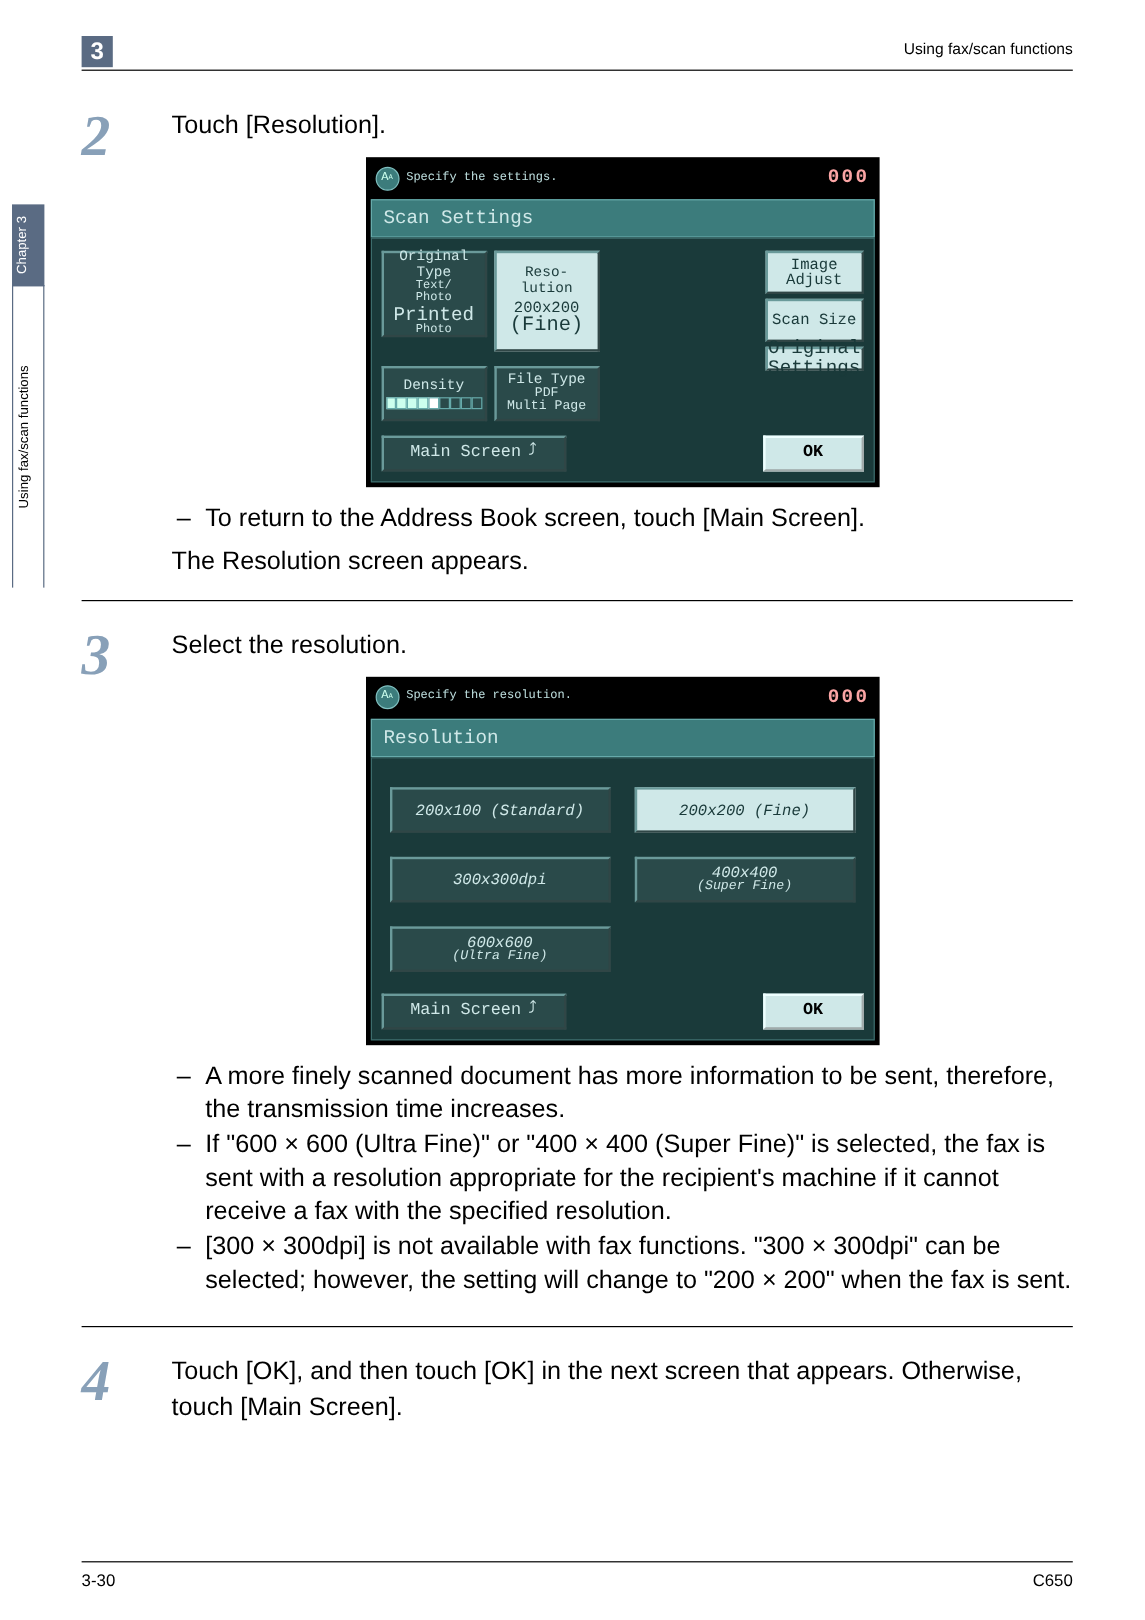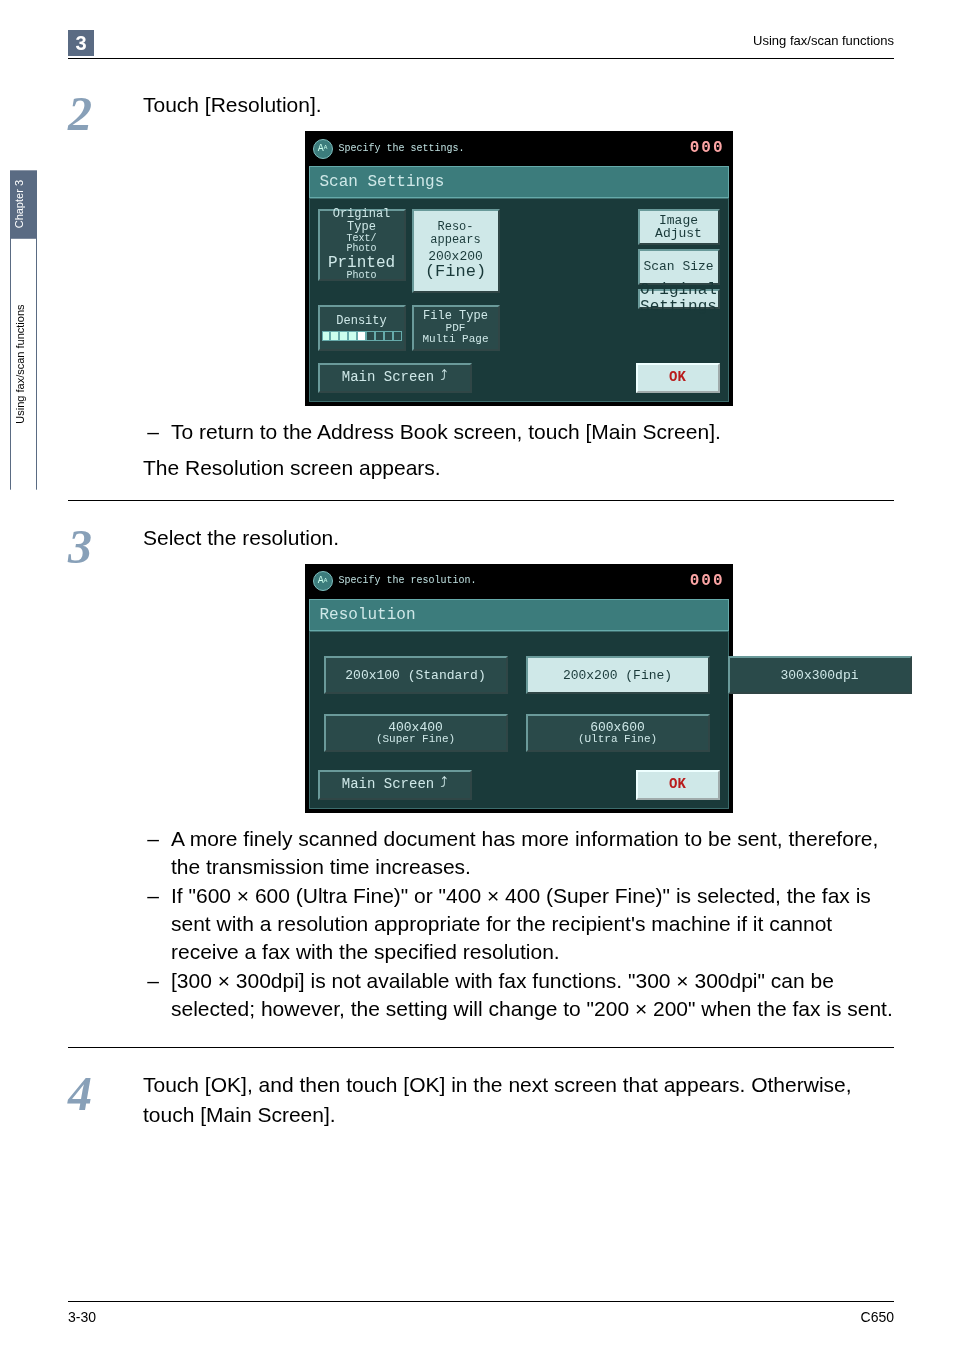--- a/index.html
+++ b/index.html
@@ -139,33 +139,33 @@
     line-height:1.05;
     padding:2px;
     box-sizing:border-box;
   }
   .btn3d.sel {
     background:#cfe8e8; color:#1a3a3a;
   }
   .dev .col { display:flex; flex-direction:column; gap:6px; }
   .dev .footer { display:flex; justify-content:space-between; margin-top:12px;}
   .dev .footbtn { background:#2a4a4a; border:2px outset #6a9a9a; color:#cfe8e8; width:150px; height:26px; display:flex; align-items:center; justify-content:center; font-size:14px; gap:6px;}
-  .dev .okbtn  { background:#cfe8e8; color:#b91c1c; border:2px outset #eff; width:80px; height:26px; display:flex; align-items:center; justify-content:center; font-size:14px; font-weight:bold;}
+  .dev .okbtn  { background:#cfe8e8; color:#000000; border:2px outset #eff; width:80px; height:26px; display:flex; align-items:center; justify-content:center; font-size:14px; font-weight:bold;}
   .dev .density-bar {
     width:80px;height:10px;display:flex;
   }
   .dev .density-bar span{flex:1;border:1px solid #6aa;}
   .dev .density-bar span.on{background:#cfe;}
   .dev2 .resbtn {
     background:#2a4a4a;border:2px outset #6a9a9a;color:#cfe8e8;
     width:180px;height:34px;display:flex;flex-direction:column;align-items:center;justify-content:center;
     font-size:13px;line-height:1;
   }
   .dev2 .resbtn.sel{background:#cfe8e8;color:#1a3a3a;}
-  .dev2 .grid{display:grid;grid-template-columns:1fr 1fr 1fr;gap:20px 18px;justify-items:center;padding:14px 6px 6px 6px;}
+  .dev2 .grid{display:grid;grid-template-columns:1fr 1fr;gap:20px 18px;justify-items:center;padding:14px 6px 6px 6px;font-style:italic;}
   .sub-note { padding-left: 0; margin: 6px 0 6px 0;}
   .sub-note .dash-line{display:flex;gap:12px;font-size:21px;line-height:1.35;}
   .sub-note .dash{flex:0 0 16px;text-align:right;}
   hr.sep{border:none;border-top:1px solid #000;margin:18px 0 22px 0;}
   .footer-line{position:absolute;left:68px;right:60px;bottom:48px;border-top:1px solid #000;}
   .pg-left{position:absolute;left:68px;bottom:25px;font-size:14px;}
   .pg-right{position:absolute;right:60px;bottom:25px;font-size:14px;}
   .arrow-up{display:inline-block;transform:translateY(-1px);}
 </style>
 </head>
@@ -204,21 +204,21 @@
                     <div class="btn3d" style="width:88px;height:72px">
                       <span>Original</span>
                       <span>Type</span>
                       <span style="font-size:10px">Text/</span>
                       <span style="font-size:10px">Photo</span>
                       <span style="font-size:16px">Printed</span>
                       <span style="font-size:10px">Photo</span>
                     </div>
                     <div class="btn3d sel" style="width:88px;height:84px">
                       <span>Reso-</span>
-                      <span>appears</span>
+                      <span>lution</span>
                       <span style="font-size:13px;margin-top:3px">200x200</span>
                       <span style="font-size:17px">(Fine)</span>
                     </div>
                   </div>
                   <div class="row" style="gap:6px;margin-top:6px">
                     <div class="btn3d" style="width:88px;height:46px">
                       <span>Density</span>
                       <div class="density-bar" style="margin-top:4px">
                         <span class="on"></span>
                           <span class="on"></span>

